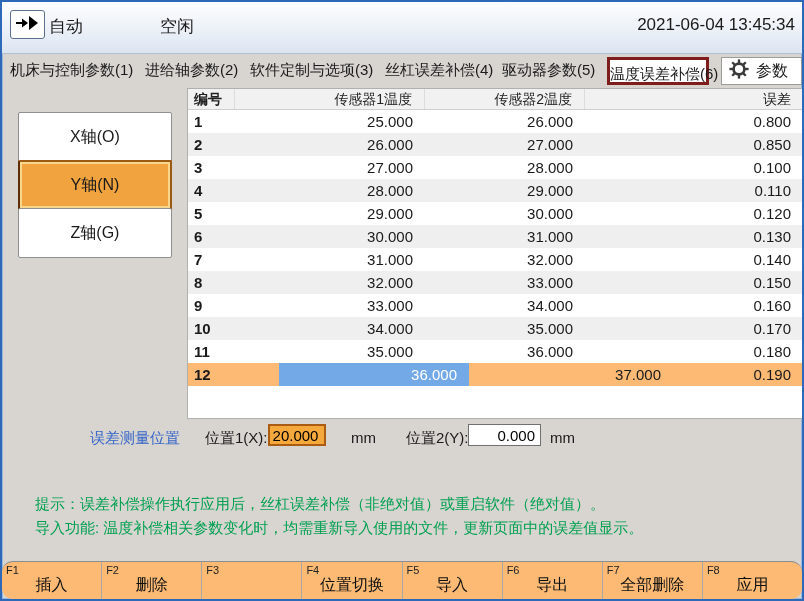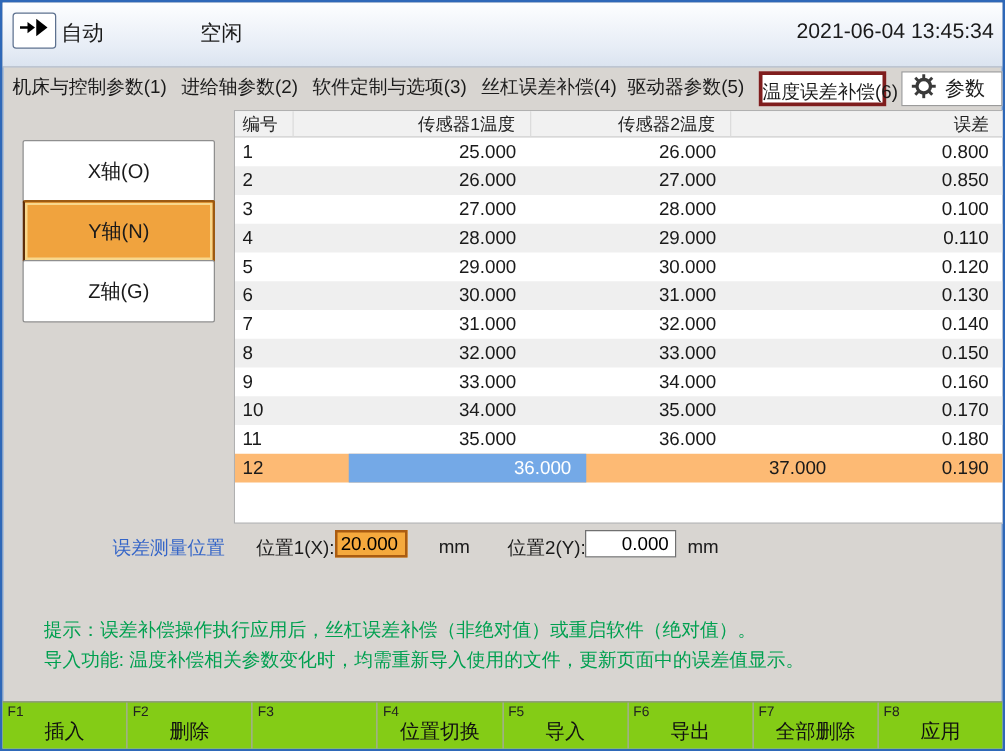--- a/index.html
+++ b/index.html
@@ -51,21 +51,21 @@
     box-shadow: inset 0 0 0 2px #f8d78c;
   }
   
   .table {
     position:absolute; left:185px; top:86px; width:616px; height:331px; box-sizing:border-box;
     background:#fff; border:1px solid #b0b0b0;
   }
   .thead { display:flex; height:20px; background:#f1f1f1; border-bottom:1px solid #cfcfcf; font-size:14px; color:#222; }
   .th { line-height:20px; box-sizing:border-box; border-right:1px solid #dcdcdc; }
   .th:last-child { border-right:none; }
-  .c0 { width:47px;  text-align:left;  padding-left:6px;  }
+  .c0 { width:47px;  text-align:left;  padding-left:6px;font-weight:bold;  }
   .c1 { width:190px; text-align:right; padding-right:12px; }
   .c2 { width:160px; text-align:right; padding-right:12px; }
   .c3 { flex:1;      text-align:right; padding-right:11px; }
   .trow { display:flex; height:23px; font-size:15px; }
   .trow.alt { background:#efefef; }
   .trow.selected { background:#fdba74;gap:44px; }
   .td { line-height:23px; box-sizing:border-box; }
   .td.selcell { background:#74a9e7; color:#fff; }
   
   .measure-title { position:absolute; left:88px;  top:427px; font-size:15px; color:#3465c8; }
@@ -79,21 +79,21 @@
   .pi1 { left:266px; width:58px; background:#f5a93d; border:2px solid #aa5c12;text-align:center; }
   .pi2 { left:466px; width:73px; background:#fff;    border:1px solid #707070; }
   .unit { position:absolute; top:427px; font-size:15px; }
   .u1 { left:349px; } .u2 { left:548px; }
   
   .hint { position:absolute; left:33px; font-size:15px; color:#00a050; white-space:nowrap; }
   .h1 { top:493px; } .h2 { top:517px; }
   
   .fnbar {
     position:absolute; left:0; right:0; bottom:0; height:37px;
-    background:#84cc16; border-top:1px solid #8e8e8e; display:flex;
+    background:#fdba74; border-top:1px solid #8e8e8e; display:flex;border-radius:11px;
   }
   .fncell { flex:1; position:relative; border-right:1px solid #a8a8a8; cursor:default; }
   .fncell:last-child { border-right:none; }
   .fnkey   { position:absolute; left:4px; top:2px; font-size:11px; color:#222; }
   .fnlabel { position:absolute; left:0; right:0; top:13px; text-align:center; font-size:16px; color:#111; }
 </style>
 </head>
 <body>
 
 <div class="window">

